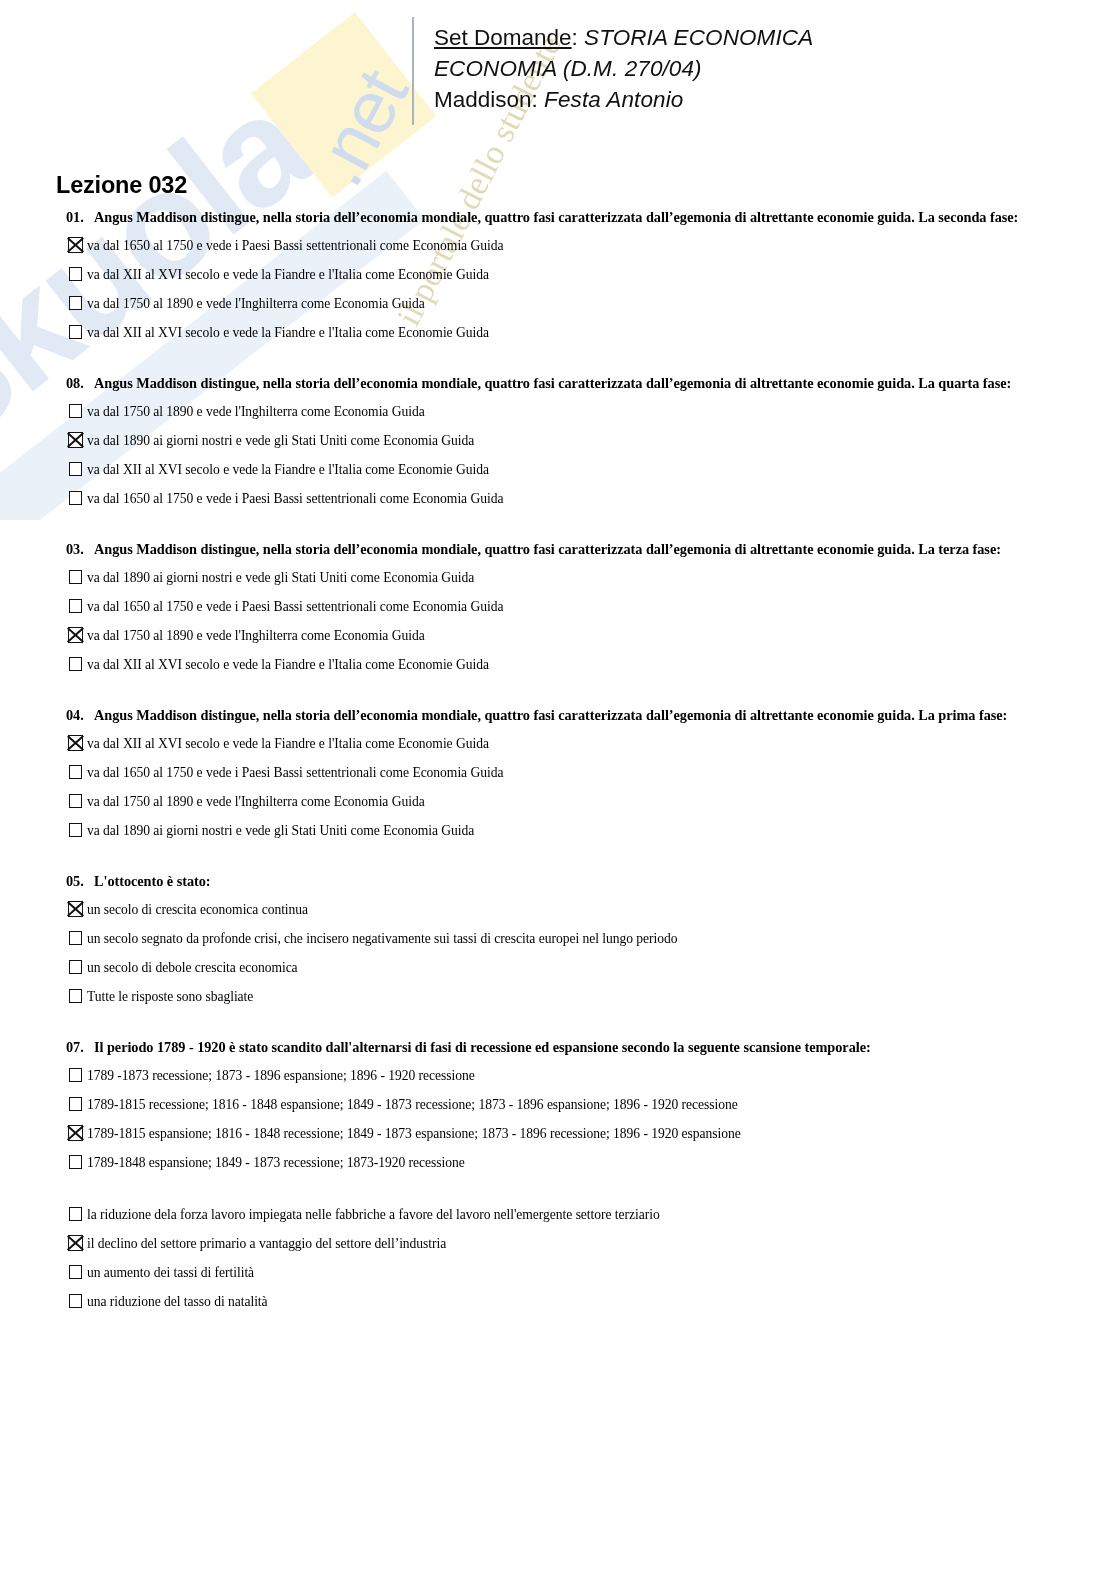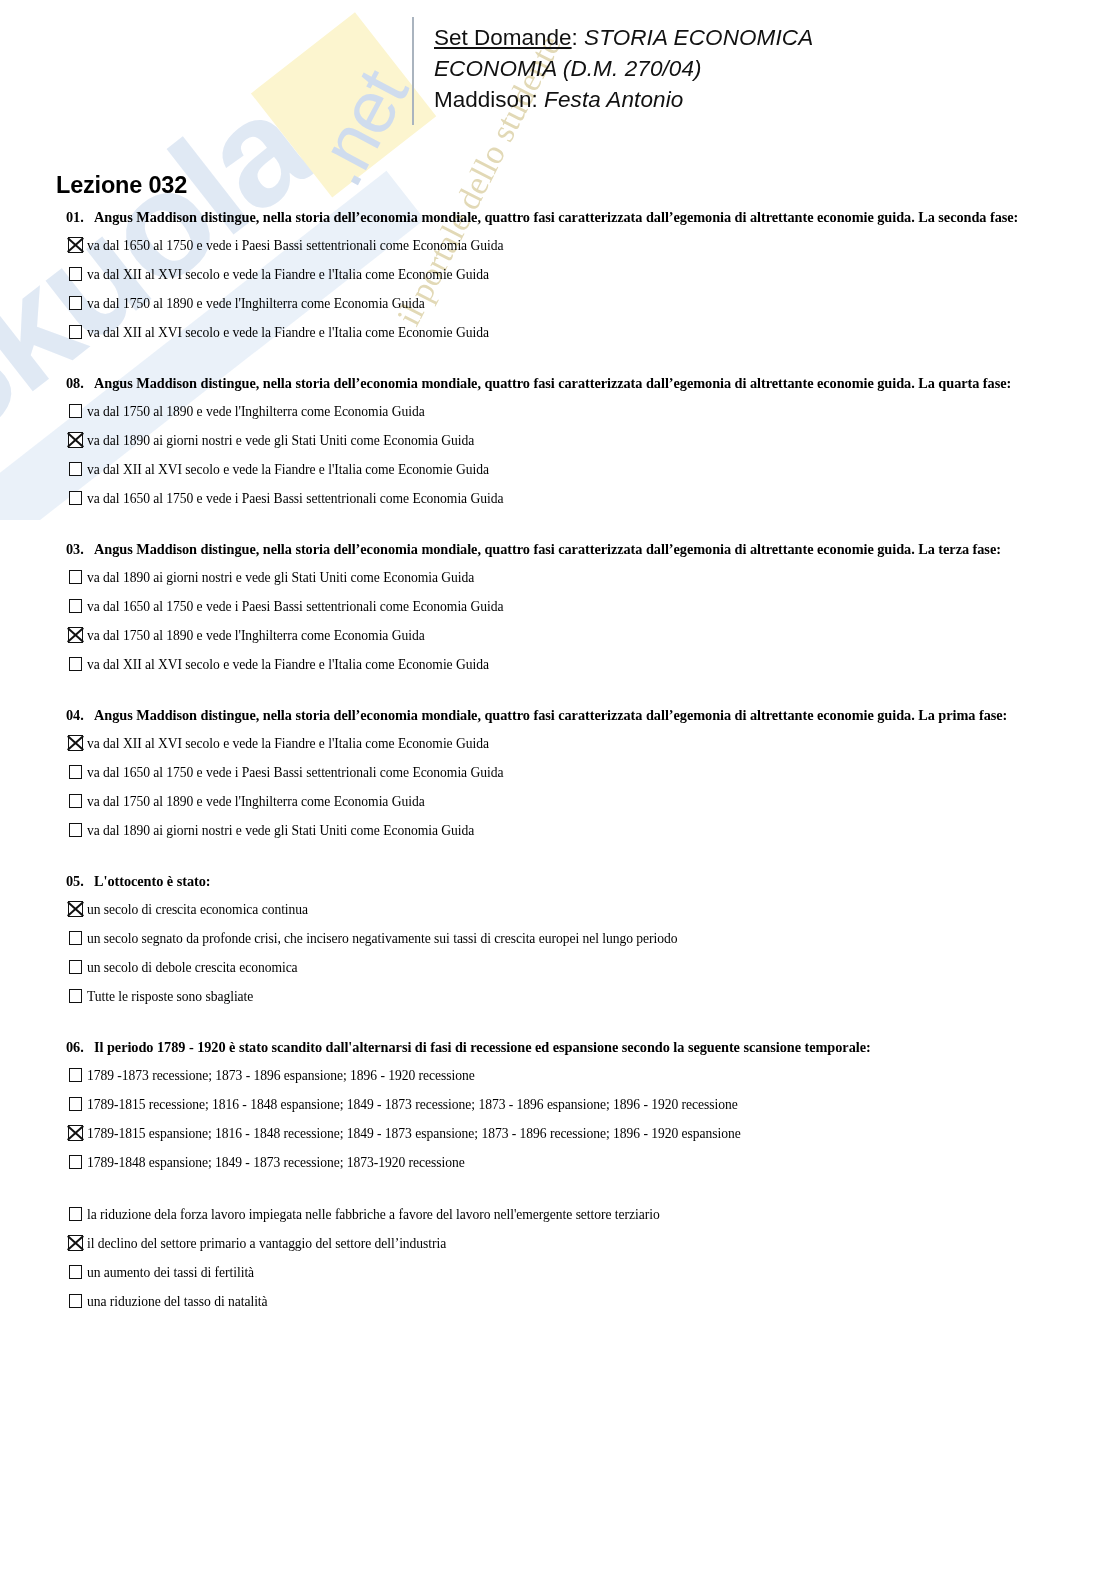--- a/index.html
+++ b/index.html
@@ -360,21 +360,21 @@
         <div class="option-row">
           <span class="cbox">
             <span class="sq"></span>
           </span>
           <span class="opt-text">Tutte le risposte sono sbagliate</span>
         </div>
       </div>
       <div class="gap-lg"></div>
       <div class="question-block">
         <div class="q-prompt">
-          <span class="q-num">06.</span>
+          <span class="q-num">07.</span>
           <span class="q-text">Il periodo 1789 - 1920 è stato scandito dall'alternarsi di fasi di recessione ed espansione secondo la seguente scansione temporale:</span>
         </div>
         <div class="option-row">
           <span class="cbox">
             <span class="sq"></span>
           </span>
           <span class="opt-text">1789 -1873 recessione; 1873 - 1896 espansione; 1896 - 1920 recessione</span>
         </div>
         <div class="option-row">
           <span class="cbox">

